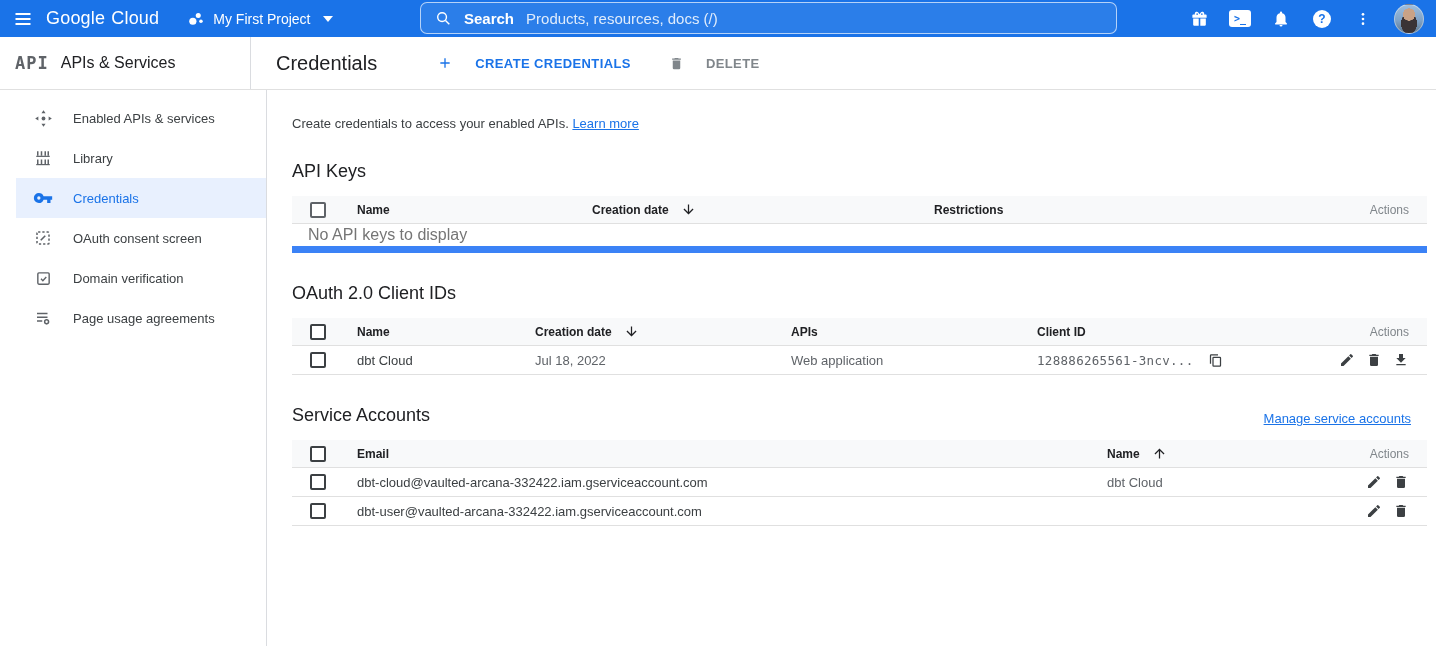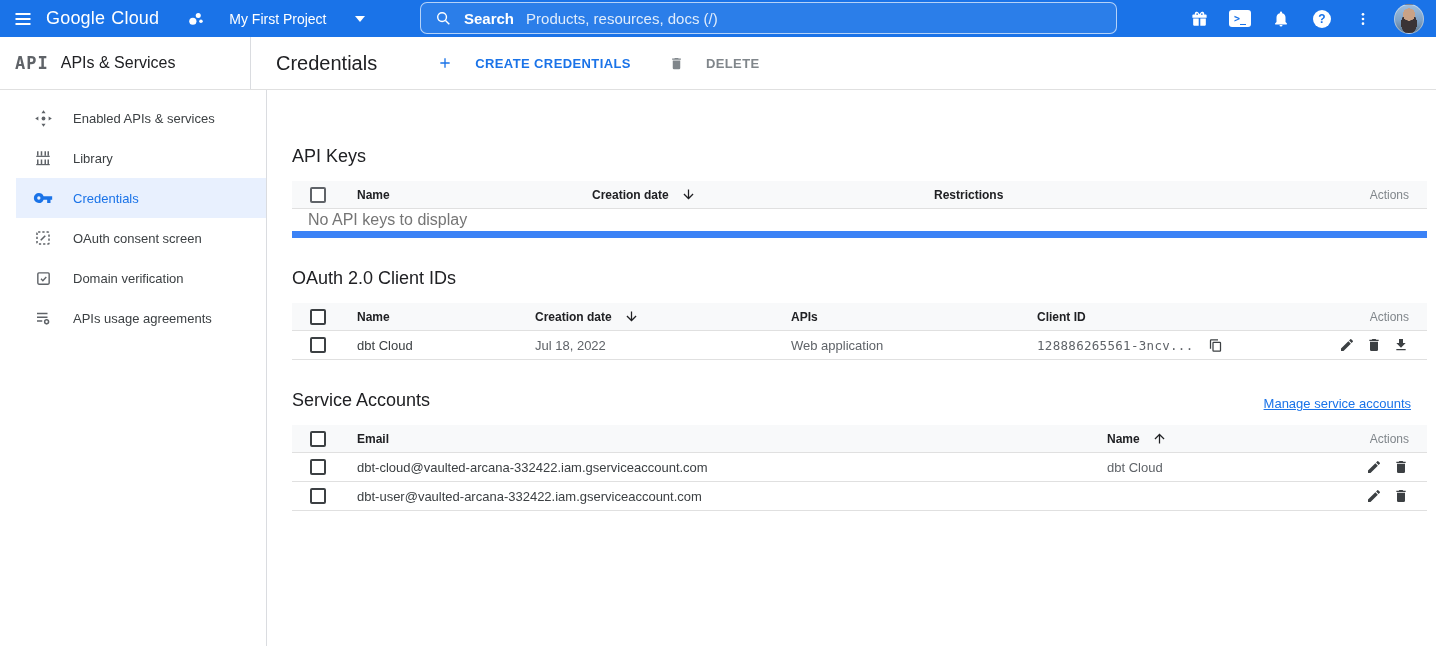--- a/index.html
+++ b/index.html
@@ -6,21 +6,21 @@
   html,body { width:1436px; height:646px; overflow:hidden; }
   body { font-family:"Liberation Sans", sans-serif; background:#fff; color:#202124; }
   .screen { width:1436px; height:646px; display:flex; flex-direction:column; }
 
   
   .topbar { height:37px; background:#1a73e8; display:flex; align-items:center; flex:0 0 37px; position:relative; }
   .hamburger { width:46px; height:37px; display:flex; align-items:center; justify-content:center; cursor:pointer; background:none; border:none; }
   .logo { color:#fff; font-size:18px; letter-spacing:.2px; display:flex; align-items:flex-end; gap:6px; margin-right:28px; white-space:nowrap; }
   .logo .g { font-weight:400; }
   .logo .c { font-weight:400; }
-  .project-switcher { display:flex; align-items:center; gap:24px; color:#fff; font-size:14px; cursor:pointer; }
+  .project-switcher { display:flex; align-items:center; gap:8px; color:#fff; font-size:14px; cursor:pointer; }
   .caret { width:0; height:0; border-left:5px solid transparent; border-right:5px solid transparent; border-top:6px solid #fff; margin-left:4px; }
   .searchbar { position:absolute; left:420px; top:2px; width:697px; height:32px; border:1px solid rgba(255,255,255,.65); border-radius:7px; background:rgba(255,255,255,.08); display:flex; align-items:center; padding:0 14px; gap:12px; cursor:text; }
   .searchbar .s-label { color:#fff; font-size:15px; font-weight:700; }
   .searchbar .s-ph { color:rgba(255,255,255,.85); font-size:15px; }
   .topbar-right { position:absolute; right:12px; top:0; height:37px; display:flex; align-items:center; gap:9px; }
   .tb-icon-btn { width:32px; height:32px; display:flex; align-items:center; justify-content:center; background:none; border:none; cursor:pointer; }
   .shell-box { width:22px; height:17px; background:#fff; border-radius:3px; display:flex; align-items:center; justify-content:center; color:#1a73e8; font-family:"DejaVu Sans Mono", monospace; font-size:10px; font-weight:700; line-height:1; }
   .help-circle { width:18px; height:18px; border-radius:50%; background:#fff; color:#1a73e8; font-size:12px; font-weight:700; display:flex; align-items:center; justify-content:center; line-height:1; }
   .avatar { width:30px; height:30px; border-radius:50%; margin-left:6px; cursor:pointer;
     background:
@@ -238,25 +238,29 @@
         <span>Domain verification</span>
       </div>
       <div class="nav-item">
         <span class="nav-ic">
           <svg width="18" height="18" viewBox="0 0 24 24" fill="none" stroke="currentColor" stroke-width="2">
             <path d="M4 6h14M4 11h14M4 16h7"></path>
             <circle cx="16.8" cy="17" r="2.6"></circle>
             <path d="M16.8 13.6v1M16.8 19.4v1M13.5 17h1M19.1 17h1" stroke-width="1.6"></path>
           </svg>
         </span>
-        <span>APIs usage agreements</span>
+        <span>Page usage agreements</span>
       </div>
     </nav>
 
     <main>
+      <p class="intro">
+        <span>Create credentials to access your enabled APIs.</span>
+        <span class="link">Learn more</span>
+      </p>
 
       <h2 class="section">API Keys</h2>
       <div class="table">
         <div class="t-row t-head">
           <div class="cb-cell">
               <span class="cb"></span>
             </div>
           <div class="cell w235">Name</div>
           <div class="cell w342">
             <span>Creation date</span>

